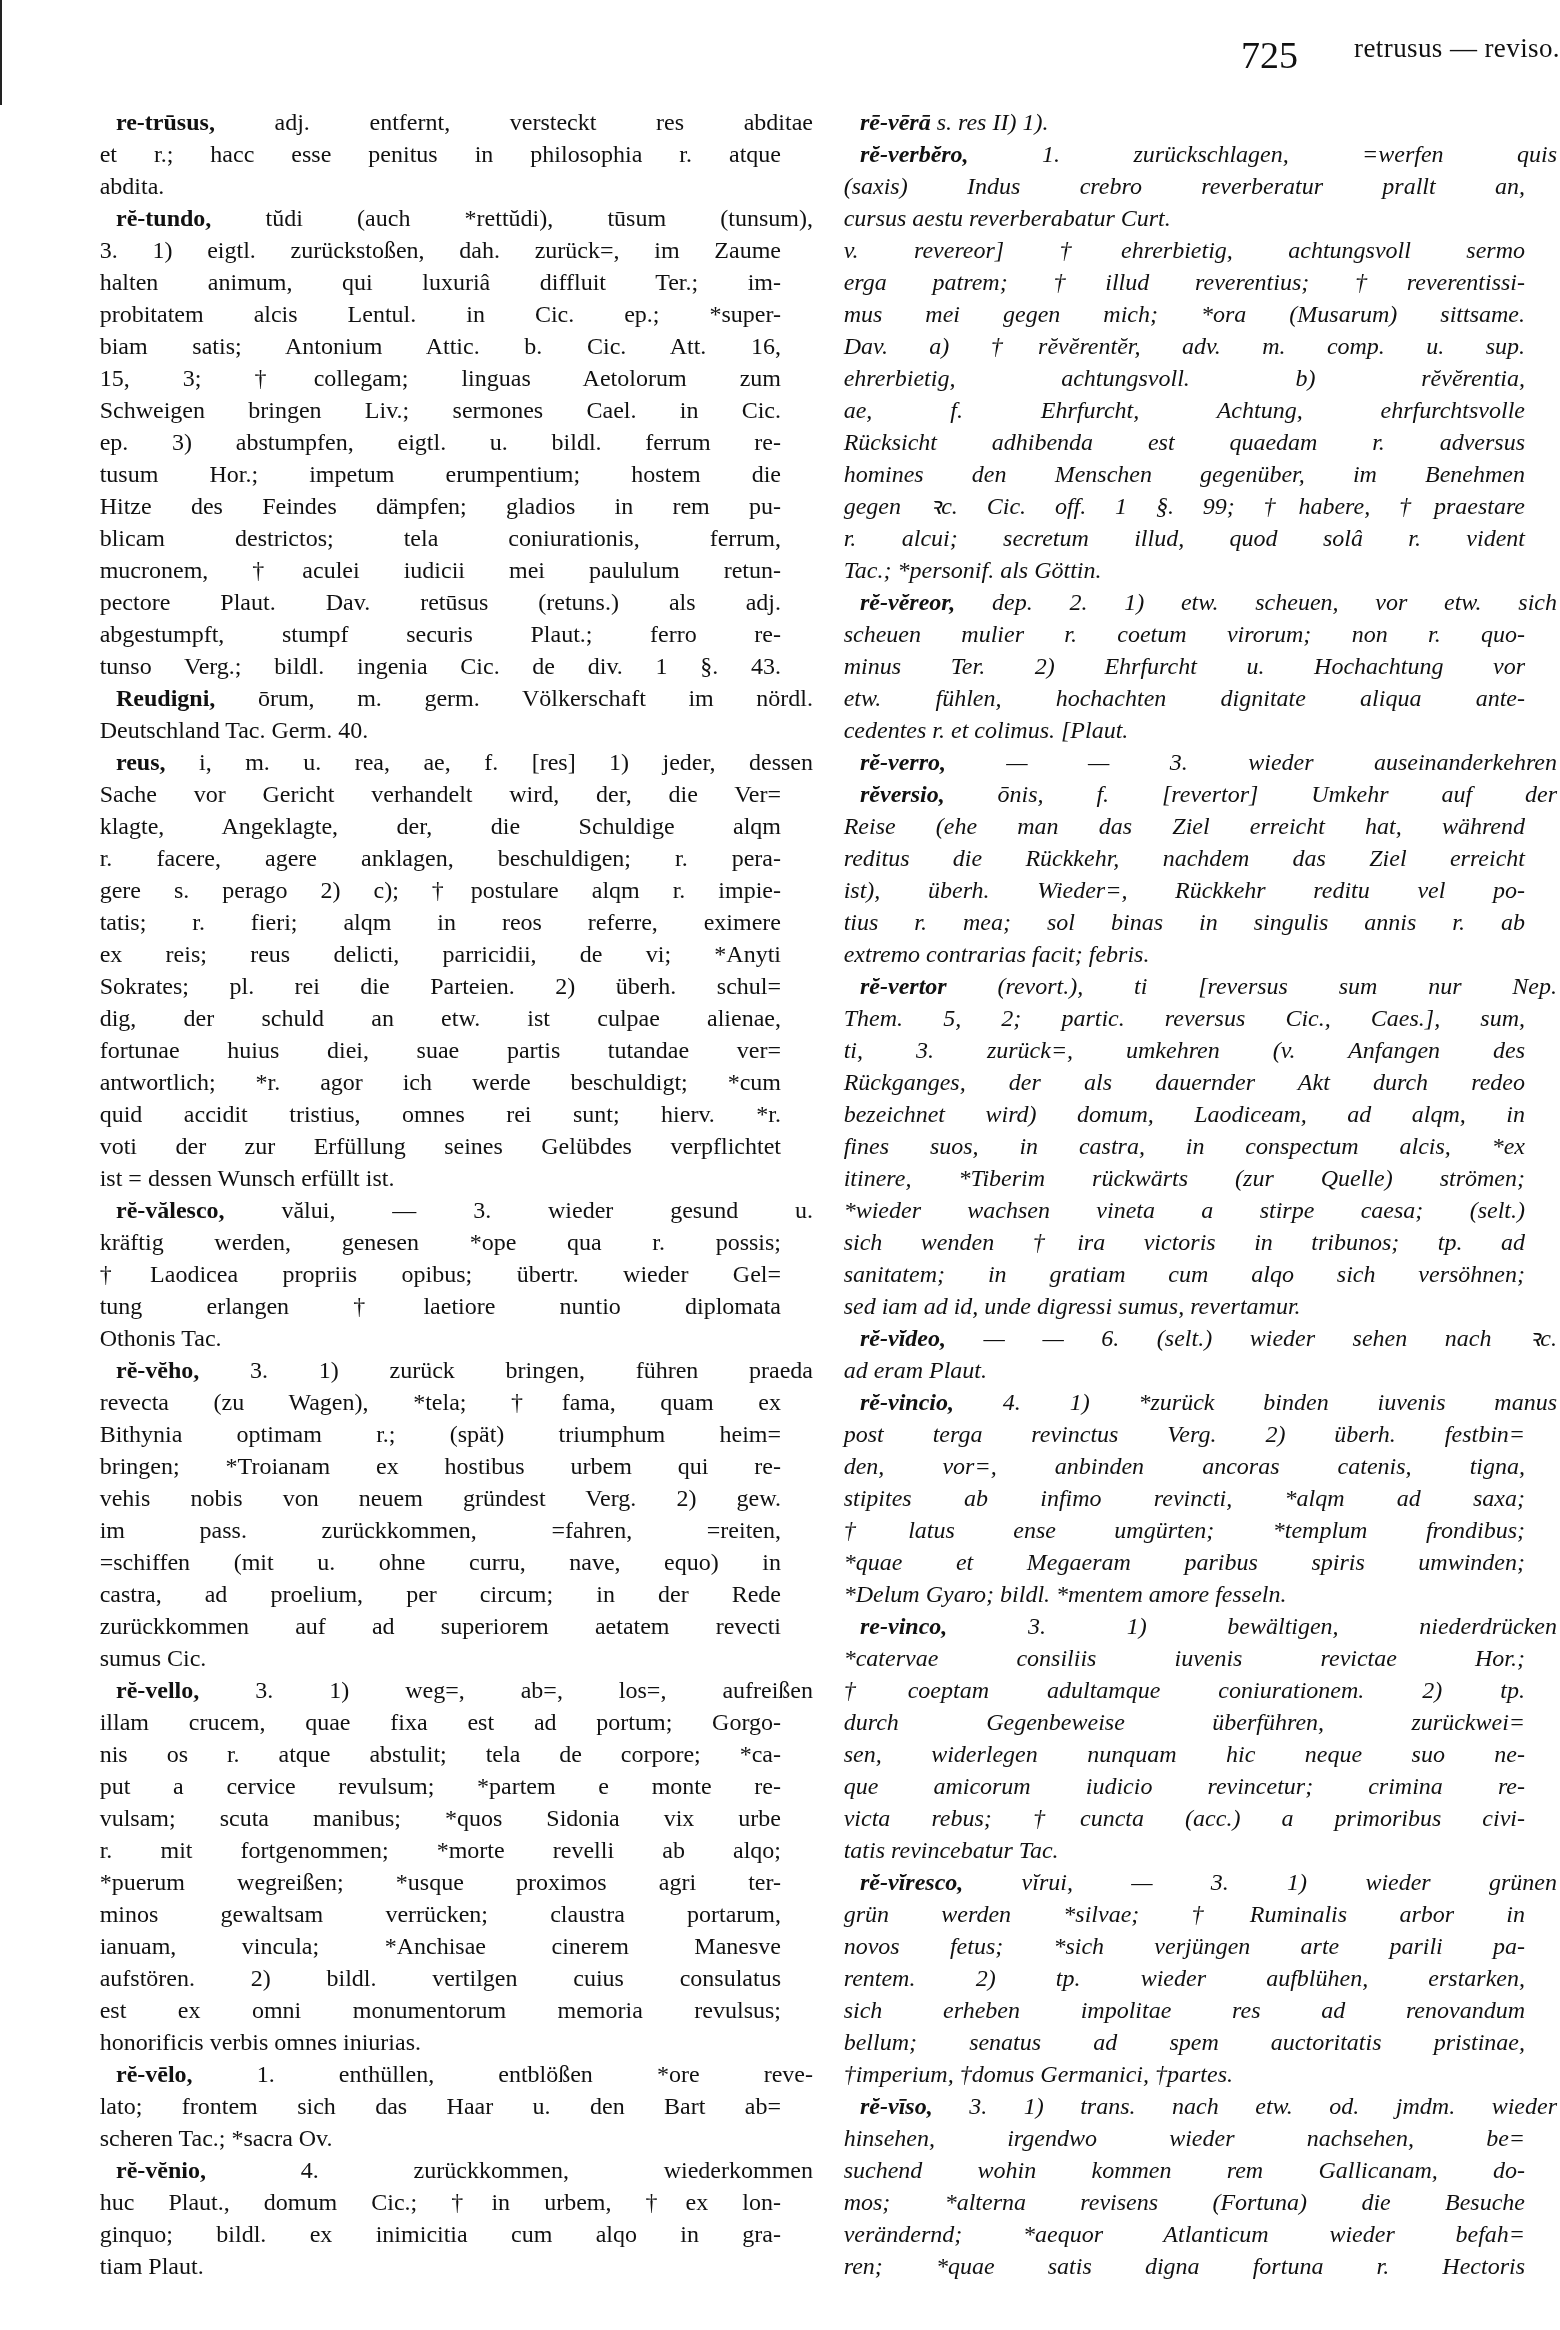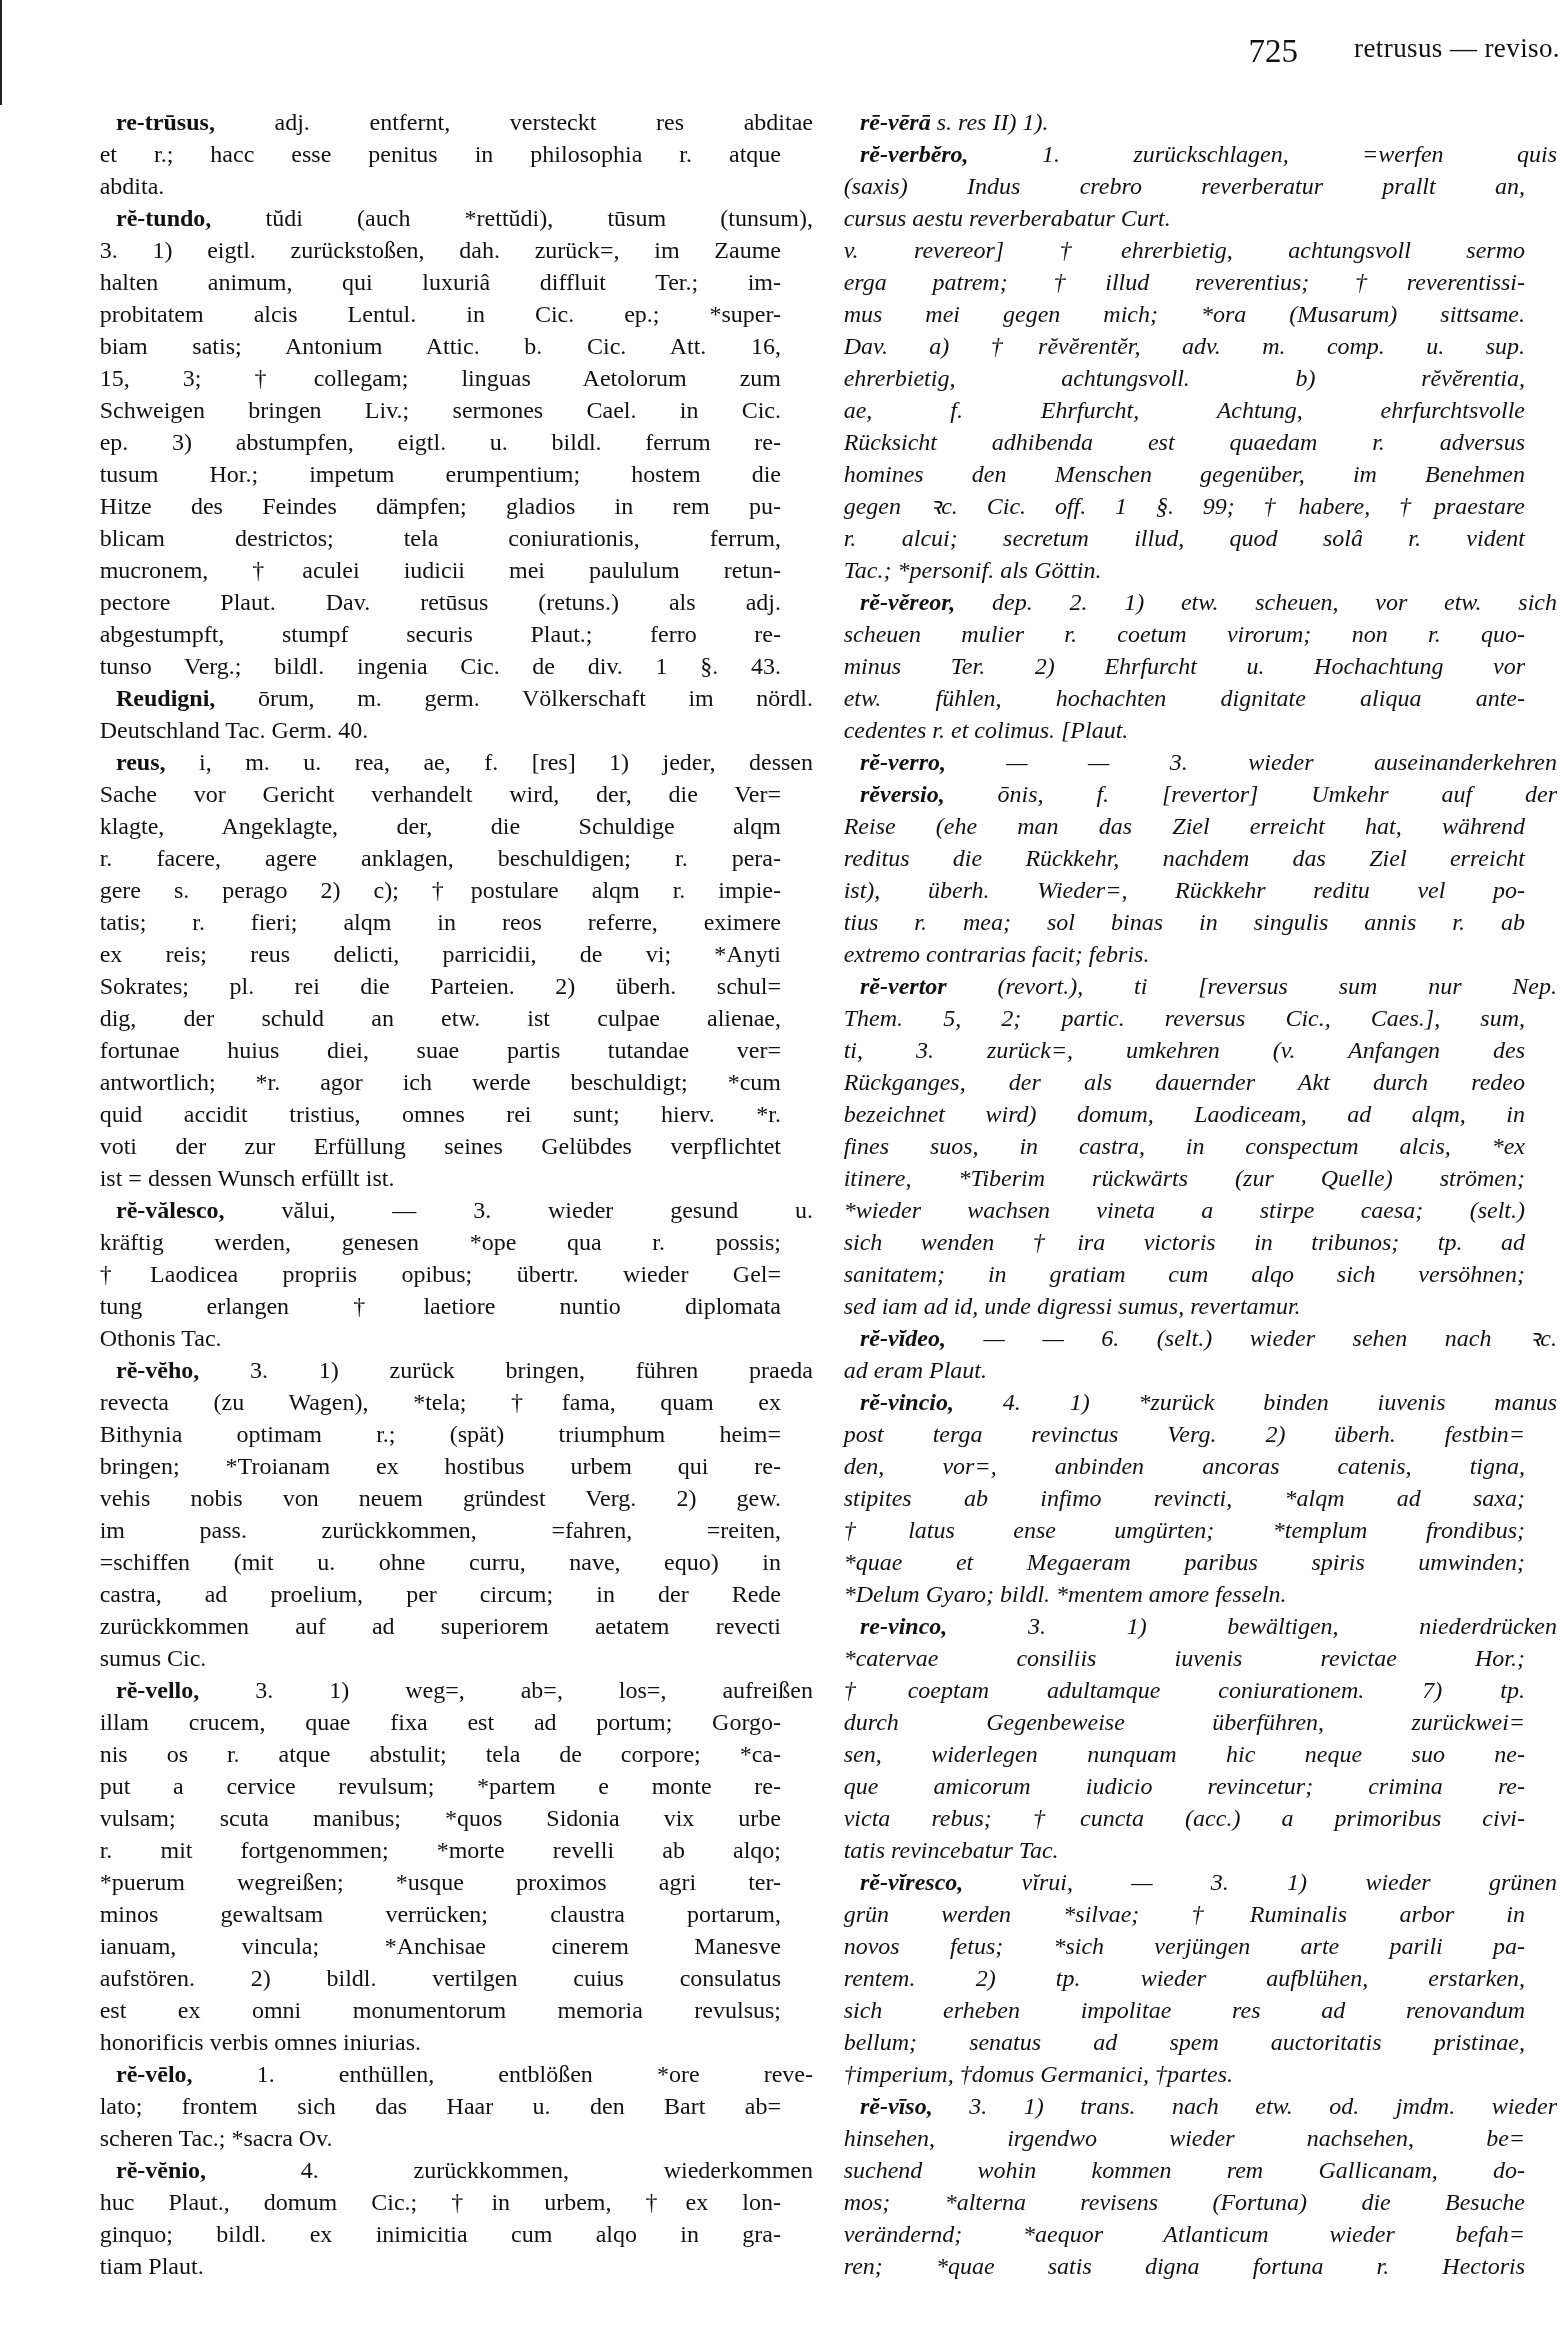--- a/index.html
+++ b/index.html
@@ -13,21 +13,21 @@
     background: #222222;
   }
   .running-head {
     position: absolute; top: 33px; left: 0; width: 1560px; height: 35px;
   }
   .running-title {
     position: absolute; left: 0; width: 1560px; text-align: right;
     top: 0; font-size: 27px; letter-spacing: 0.4px;
   }
   .page-number {
-    position: absolute; right: 262px; top: 0; font-size: 33px;
+    position: absolute; right: 262px; top: 0; font-size: 38px;
   }
   .column {
     position: absolute; top: 106px; width: 697px;
   }
   .col-left { left: 84px; }
   .col-right { left: 828px; font-style: italic; }
   .line {
     display: block; height: 32px; line-height: 32px;
     font-size: 24px; white-space: nowrap;
     text-align: justify; text-align-last: justify;
@@ -161,21 +161,21 @@
       <div class="line last">ad eram Plaut.</div>
       <div class="line first"><span class="hw">rĕ-vincio,</span><span> 4. 1) *zurück binden iuvenis manus</span></div>
       <div class="line">post terga revinctus Verg. 2) überh. festbin=</div>
       <div class="line">den, vor=, anbinden ancoras catenis, tigna,</div>
       <div class="line">stipites ab infimo revincti, *alqm ad saxa;</div>
       <div class="line">†latus ense umgürten; *templum frondibus;</div>
       <div class="line">*quae et Megaeram paribus spiris umwinden;</div>
       <div class="line last">*Delum Gyaro; bildl. *mentem amore fesseln.</div>
       <div class="line first"><span class="hw">re-vinco,</span><span> 3. 1) bewältigen, niederdrücken</span></div>
       <div class="line">*catervae consiliis iuvenis revictae Hor.;</div>
-      <div class="line">†coeptam adultamque coniurationem. 7) tp.</div>
+      <div class="line">†coeptam adultamque coniurationem. 2) tp.</div>
       <div class="line">durch Gegenbeweise überführen, zurückwei=</div>
       <div class="line">sen, widerlegen nunquam hic neque suo ne-</div>
       <div class="line">que amicorum iudicio revincetur; crimina re-</div>
       <div class="line">victa rebus; †cuncta (acc.) a primoribus civi-</div>
       <div class="line last">tatis revincebatur Tac.</div>
       <div class="line first"><span class="hw">rĕ-vĭresco,</span><span> vĭrui, — 3. 1) wieder grünen</span></div>
       <div class="line">grün werden *silvae; †Ruminalis arbor in</div>
       <div class="line">novos fetus; *sich verjüngen arte parili pa-</div>
       <div class="line">rentem. 2) tp. wieder aufblühen, erstarken,</div>
       <div class="line">sich erheben impolitae res ad renovandum</div>

